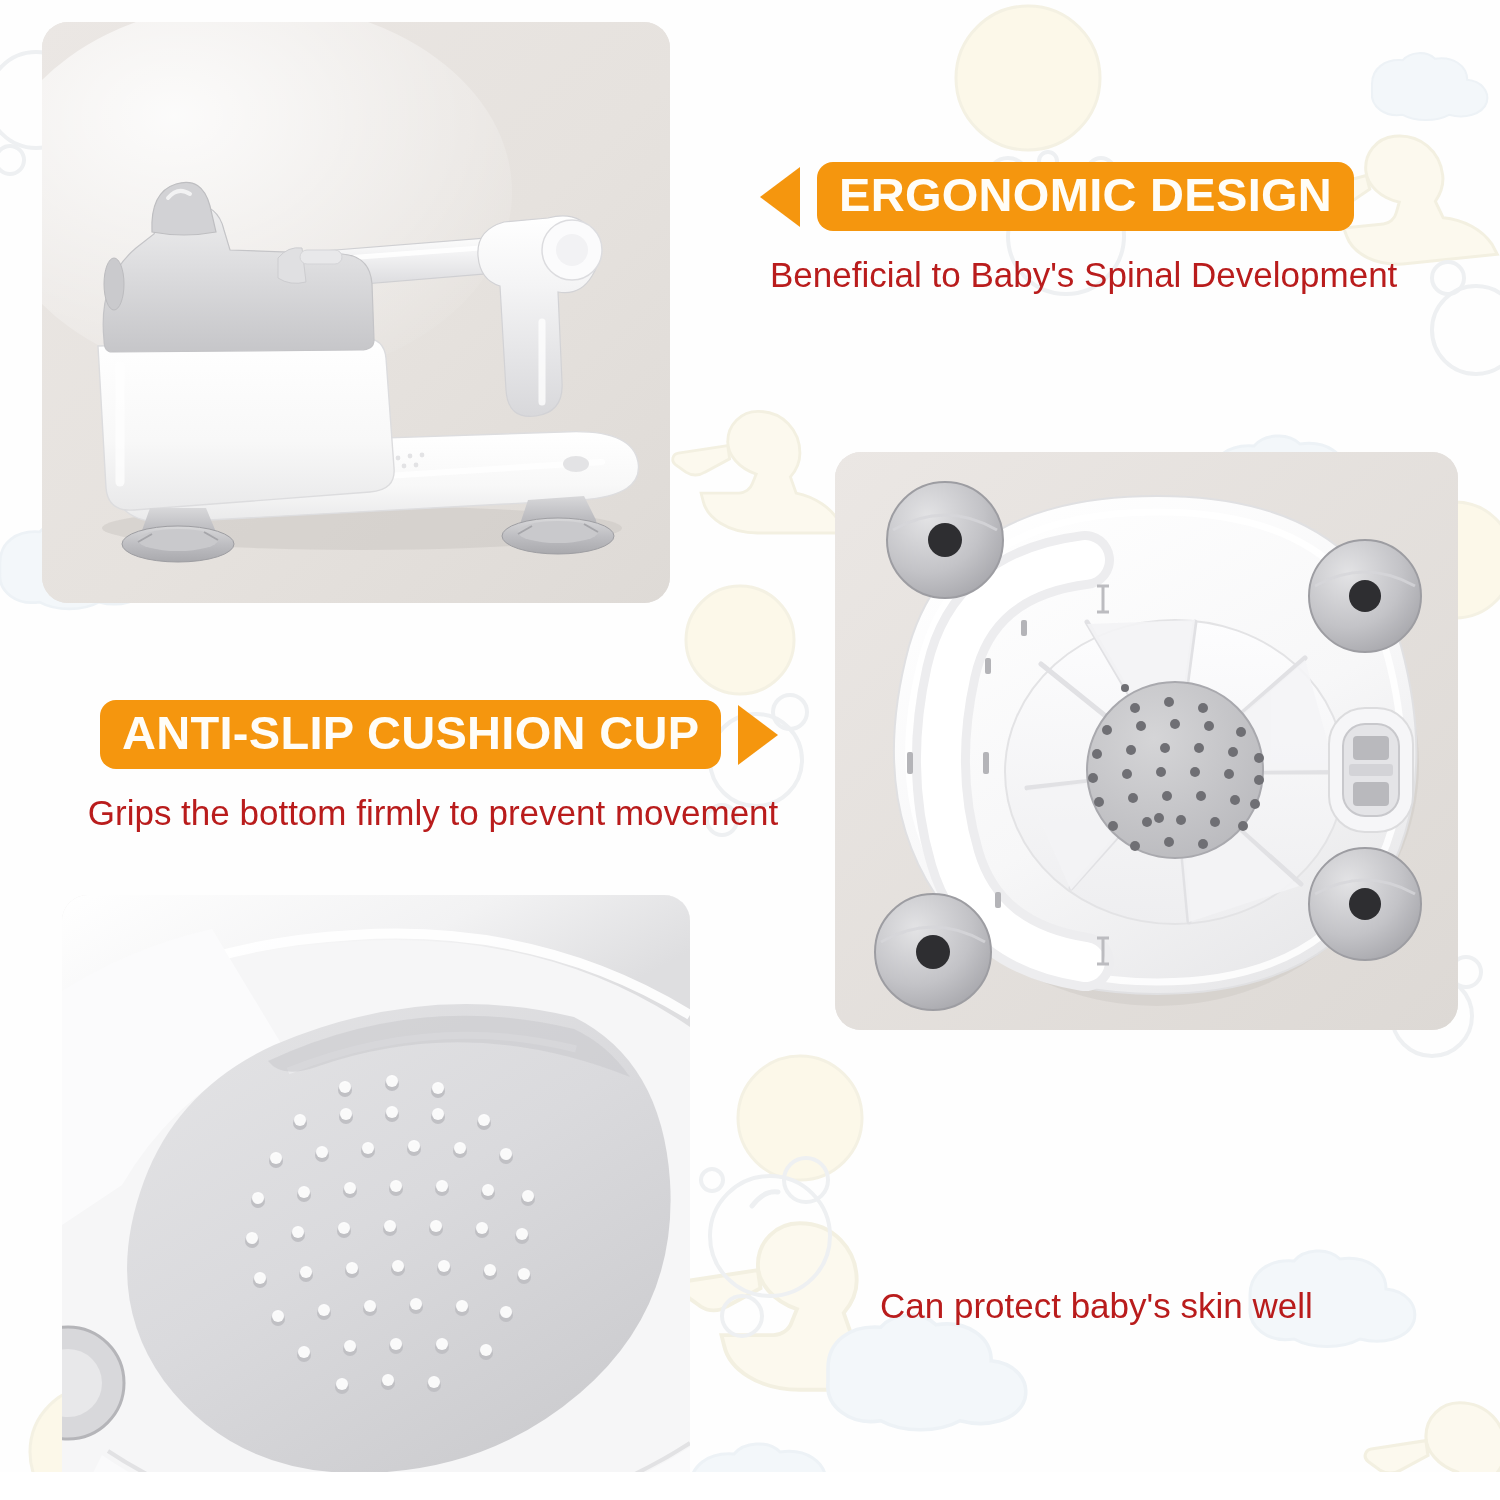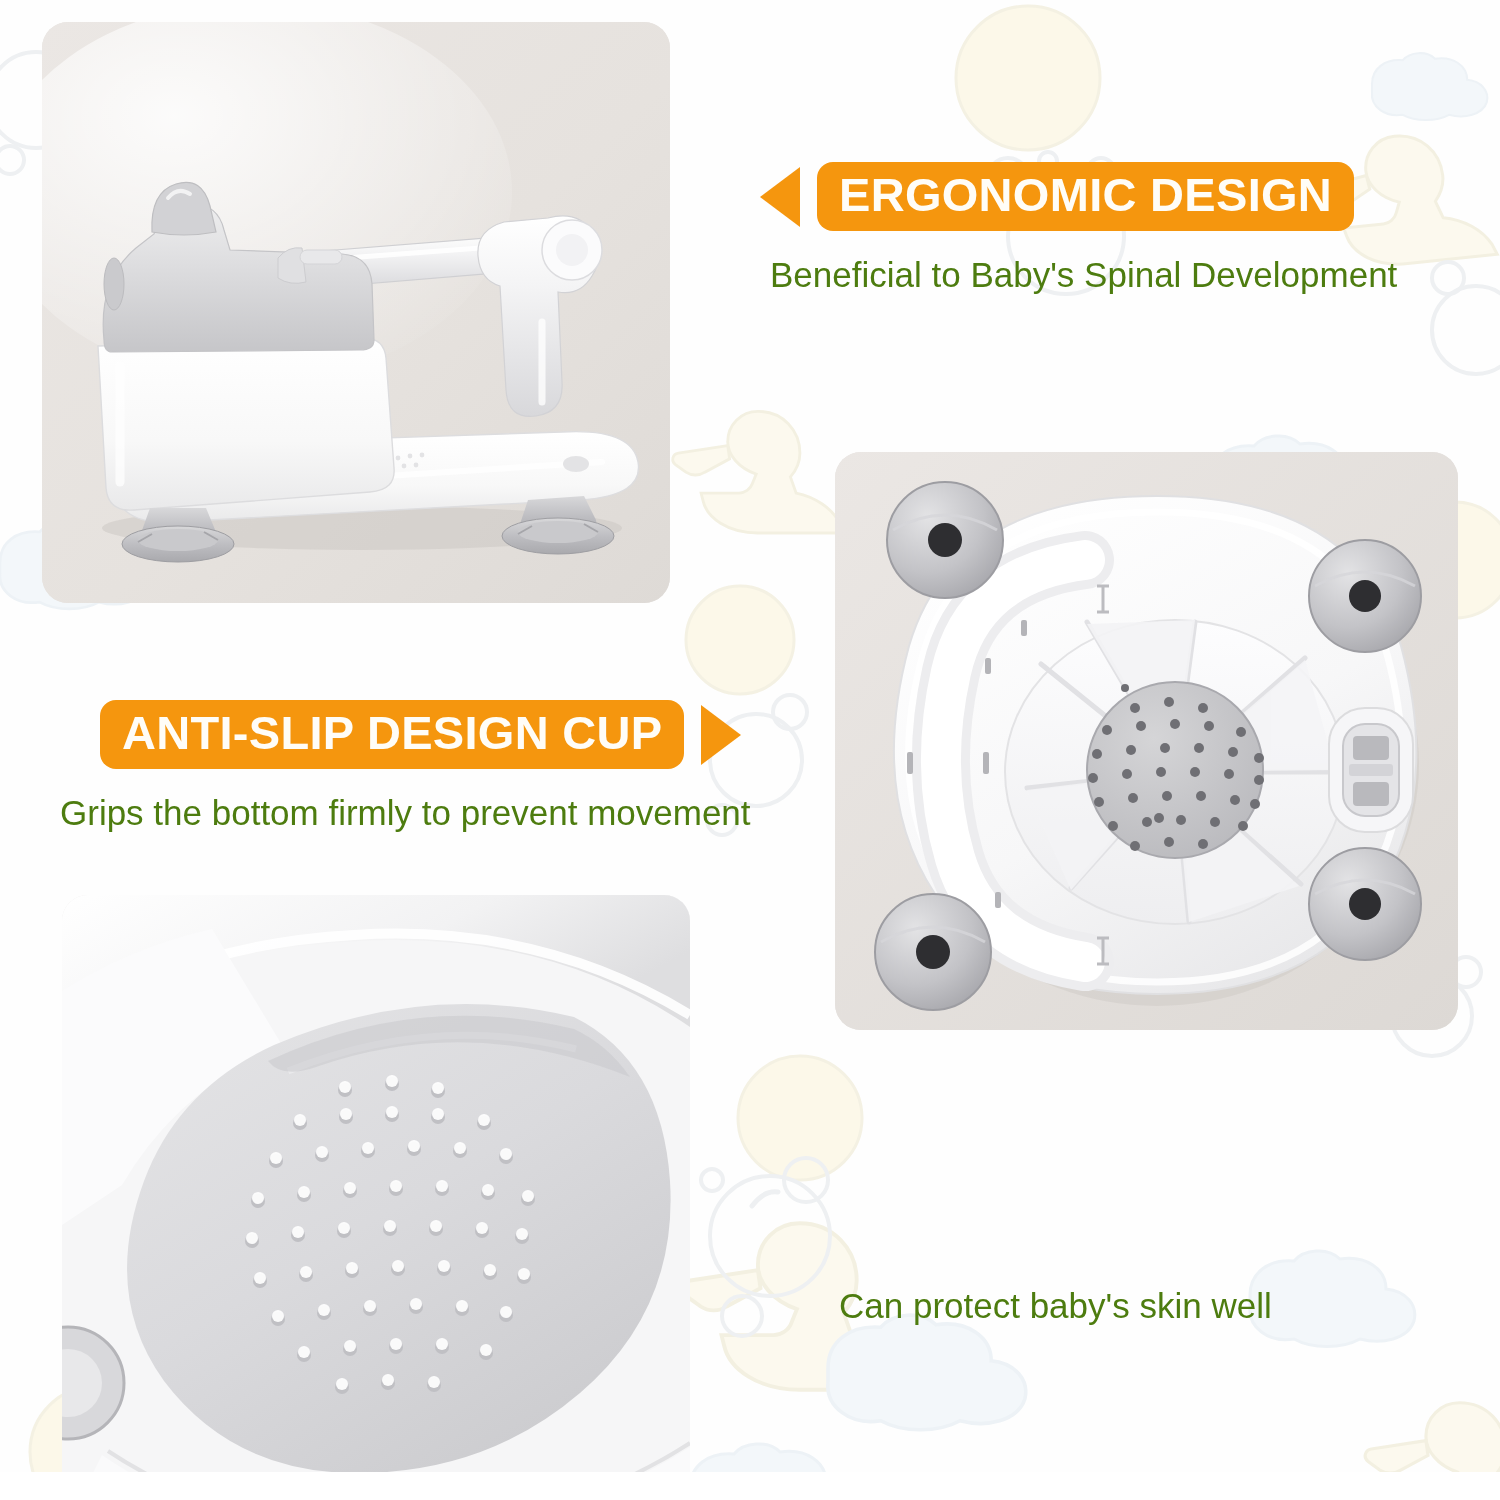--- a/index.html
+++ b/index.html
@@ -51,33 +51,33 @@
     border-right:40px solid #F5960E;
     margin-right:17px;
   }
   .tri.right{
     border-top:30px solid transparent;
     border-bottom:30px solid transparent;
     border-left:40px solid #F5960E;
     margin-left:17px;
   }
   .sub{
-    color:#4d7c0f;
+    color:#b91c1c;
     font-size:35px;
     font-weight:400;
     white-space:nowrap;
     margin-top:24px;
   }
 
   #feat-ergonomic{left:760px;top:162px;}
   #feat-ergonomic .sub{margin-left:10px;}
   #feat-suction{left:100px;top:700px;}
   #feat-suction .sub{margin-left:-40px;text-align:right;}
   #feat-mesh{left:775px;top:1262px;}
-  #feat-mesh .sub{margin-left:64px;}
+  #feat-mesh .sub{margin-left:105px;}
 </style>
 </head>
 <body>
 
 <div id="stage">
 
   <div class="bg-layer">
     <svg viewBox="0 0 1500 1500" xmlns="http://www.w3.org/2000/svg">
       <defs>
 
@@ -561,21 +561,21 @@
   <div class="feature" id="feat-ergonomic">
     <div class="badge-row">
       <span class="tri left"></span>
       <span class="badge">ERGONOMIC DESIGN</span>
     </div>
     <div class="sub">Beneficial to Baby's Spinal Development</div>
   </div>
 
   <div class="feature" id="feat-suction">
     <div class="badge-row">
-      <span class="badge">ANTI-SLIP DESIGN CUP</span>
+      <span class="badge">ANTI-SLIP CUSHION CUP</span>
       <span class="tri right"></span>
     </div>
     <div class="sub">Grips the bottom firmly to prevent movement</div>
   </div>
 
   <div class="feature" id="feat-mesh">
     <div class="sub">Can protect baby's skin well</div>
   </div>
 
 </div>

